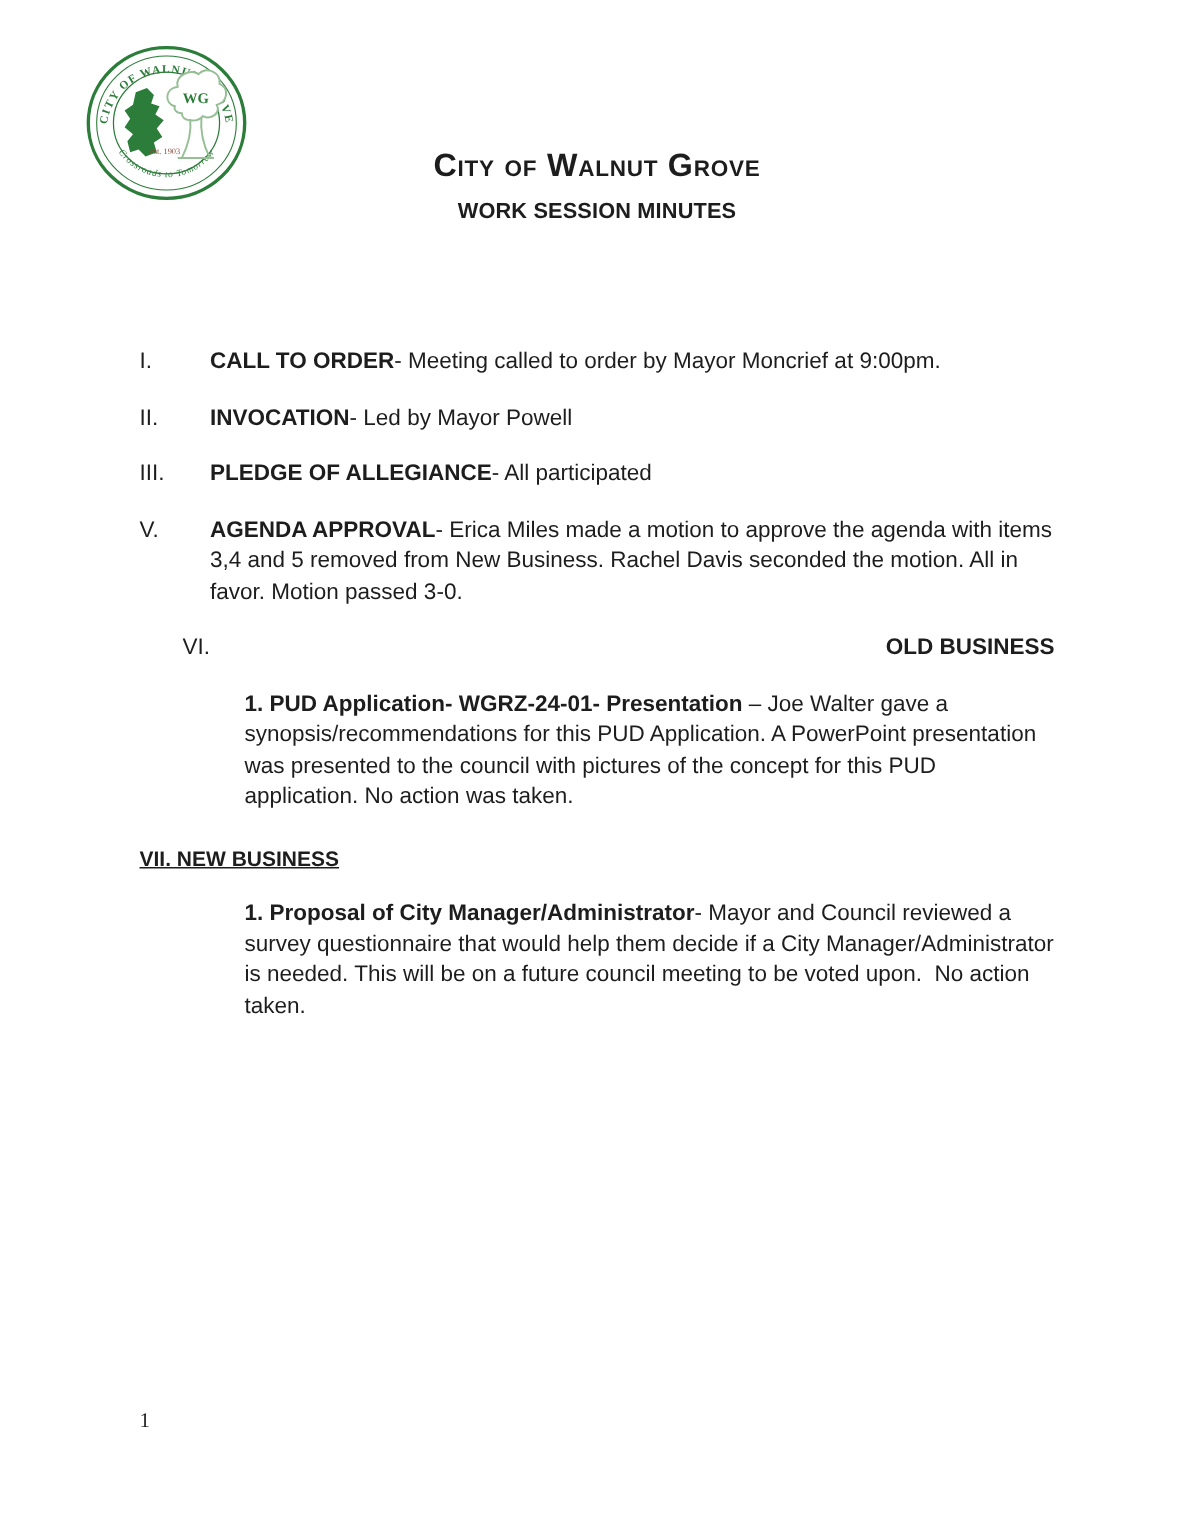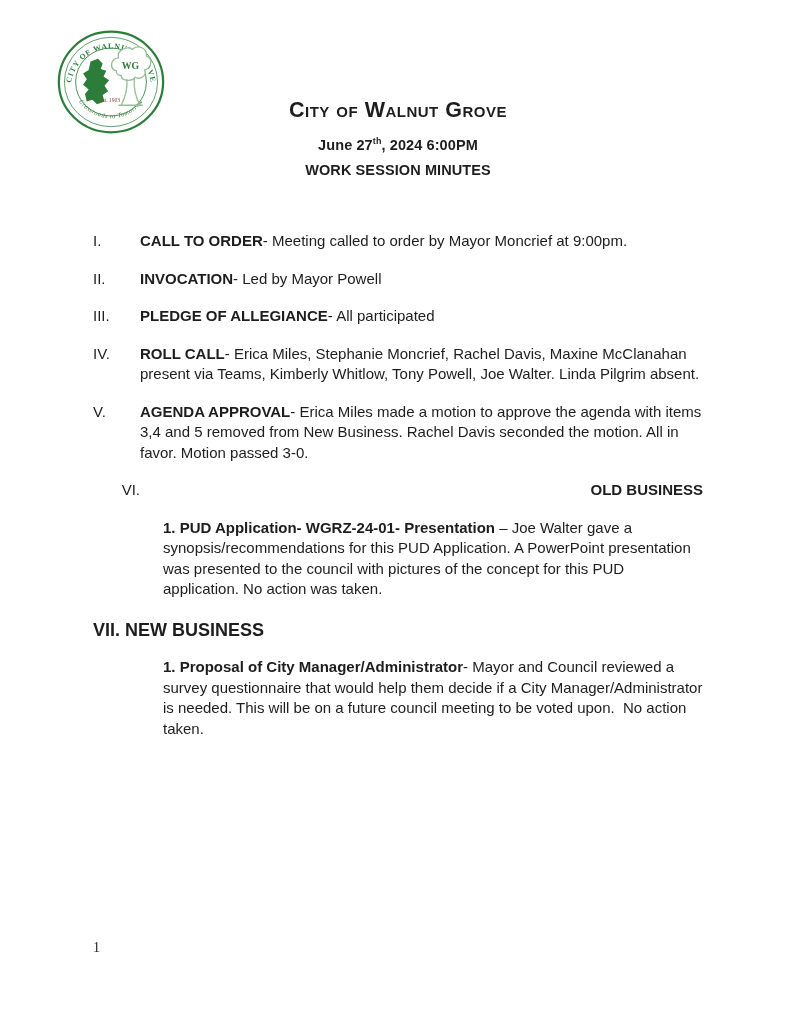--- a/index.html
+++ b/index.html
@@ -44,23 +44,24 @@
   .numeral { flex: 0 0 47px; }
   .agenda-content { flex: 1; white-space: pre-wrap; }
   b { font-weight: 700; }
 
   .biz-para {
     margin: 17px 0 20px 70px;
     white-space: pre-wrap;
   }
   .nb-heading {
     margin: 18px 0 17px 0;
-    font-size: 18px;
+    font-size: 14px;
     font-weight: 700;
     line-height: 20.5px;
+    text-decoration: underline;
   }
 
   
   .page-footer {
     position: absolute;
     left: 93px;
     top: 940px;
     font-size: 14px;
     font-family: "Liberation Serif", serif;
   }
@@ -92,43 +93,38 @@
 
         <path d="M66,46 C58,44 59,33 68,32 C66,24 77,19 83,23 C89,17 99,22 98,30 C105,33 104,43 96,45 C99,51 92,56 86,53 C82,58 71,57 71,51 C67,51 65,48 66,46 Z" fill="#ffffff" stroke="#96bf96" stroke-width="1.4"></path>
         <path d="M77,55 C78,65 75,75 71,83 M85,54 C84,65 87,75 91,83 M68,83 L94,83" fill="none" stroke="#96bf96" stroke-width="1.4"></path>
         <text x="81" y="44" text-anchor="middle" font-family="Liberation Serif, serif" font-size="10.5" font-weight="bold" fill="#2d7d3a">WG</text>
         <text x="59" y="80" text-anchor="middle" font-family="Liberation Serif, serif" font-size="6" fill="#8a4a3a">est. 1903</text>
       </svg>
     </div>
 
     <div class="title-block">
       <h1 class="doc-title">City of Walnut Grove</h1>
-      <div class="hdr-line"><span>June 27</span><sup>th</sup><span>, 2024 6:00PM</span></div>
       <div class="hdr-line">WORK SESSION MINUTES</div>
     </div>
   </header>
 
   <main class="doc-body">
 
     <ol class="agenda">
       <li class="agenda-item">
         <span class="numeral">I.</span>
         <div class="agenda-content"><b>CALL TO ORDER</b><span>- Meeting called to order by Mayor Moncrief at 9:00pm.</span></div>
       </li>
       <li class="agenda-item">
         <span class="numeral">II.</span>
         <div class="agenda-content"><b>INVOCATION</b><span>- Led by Mayor Powell</span></div>
       </li>
       <li class="agenda-item">
         <span class="numeral">III.</span>
         <div class="agenda-content"><b>PLEDGE OF ALLEGIANCE</b><span>- All participated</span></div>
-      </li>
-      <li class="agenda-item">
-        <span class="numeral">IV.</span>
-        <div class="agenda-content"><b>ROLL CALL</b><span>- Erica Miles, Stephanie Moncrief, Rachel Davis, Maxine McClanahan present via Teams, Kimberly Whitlow, Tony Powell, Joe Walter. Linda Pilgrim absent.</span></div>
       </li>
       <li class="agenda-item">
         <span class="numeral">V.</span>
         <div class="agenda-content"><b>AGENDA APPROVAL</b><span>- Erica Miles made a motion to approve the agenda with items 3,4 and 5 removed from New Business. Rachel Davis seconded the motion. All in favor. Motion passed 3-0.</span></div>
       </li>
       <li class="agenda-item">
         <span class="numeral">VI.</span>
         <div class="agenda-content"><b>OLD BUSINESS</b><span></span></div>
       </li>
     </ol>

